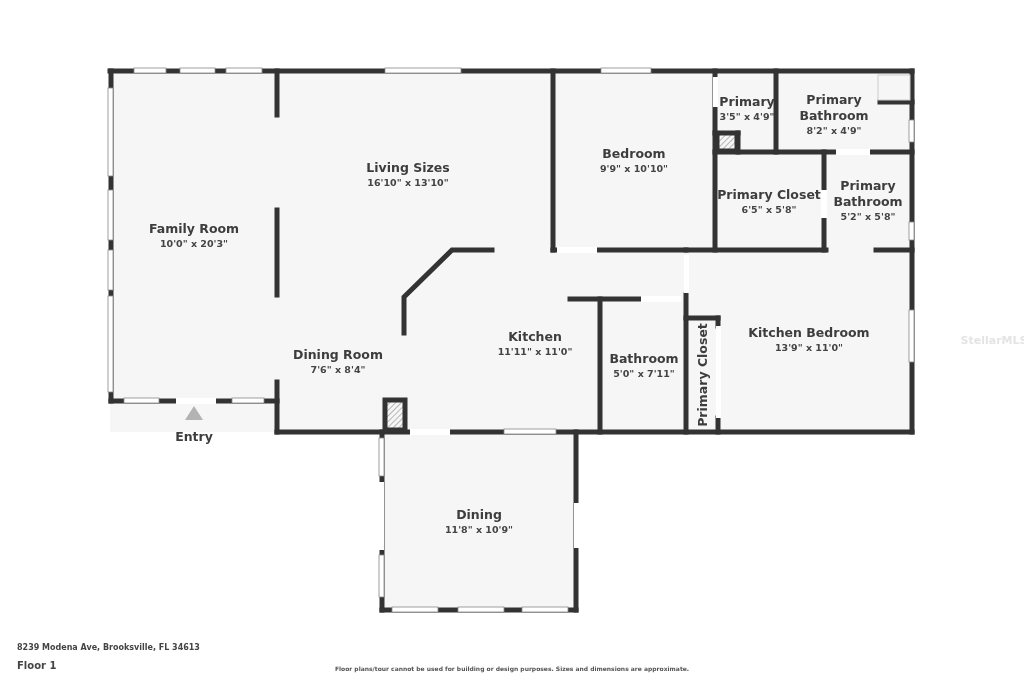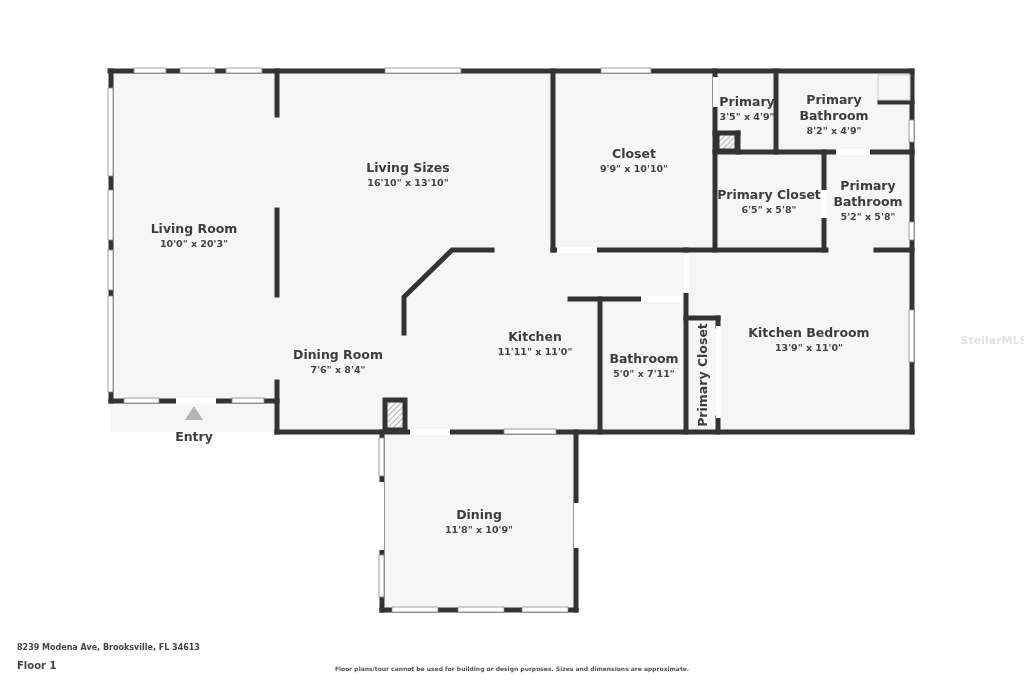--- a/index.html
+++ b/index.html
@@ -116,29 +116,29 @@
   </g>
 
   <rect x="385" y="400" width="20" height="30" fill="url(#hatch)" stroke="#333" stroke-width="5"></rect>
   <rect x="718" y="134" width="18" height="16" fill="url(#hatch)" stroke="#333" stroke-width="3"></rect>
   <rect x="878" y="75" width="32" height="25" fill="#f6f6f6" stroke="#ccc" stroke-width="1"></rect>
 
   <polygon points="194,406 185,420 203,420" fill="#b3b3b3"></polygon>
 </svg>
 
 <div class="room" style="left:194px;top:235px">
-  <div class="rname">Living Room</div>
+  <div class="rname">Family Room</div>
   <div class="rdim">10'0" x 20'3"</div>
 </div>
 <div class="room" style="left:408px;top:174px">
   <div class="rname">Living Sizes</div>
   <div class="rdim">16'10" x 13'10"</div>
 </div>
 <div class="room" style="left:634px;top:160px">
-  <div class="rname">Closet</div>
+  <div class="rname">Bedroom</div>
   <div class="rdim">9'9" x 10'10"</div>
 </div>
 <div class="room" style="left:747px;top:108px">
   <div class="rname">Primary</div>
   <div class="rdim">3'5" x 4'9"</div>
 </div>
 <div class="room" style="left:834px;top:114px;white-space:normal;width:70px">
   <div class="rname">Primary Bathroom</div>
   <div class="rdim">8'2" x 4'9"</div>
 </div>

